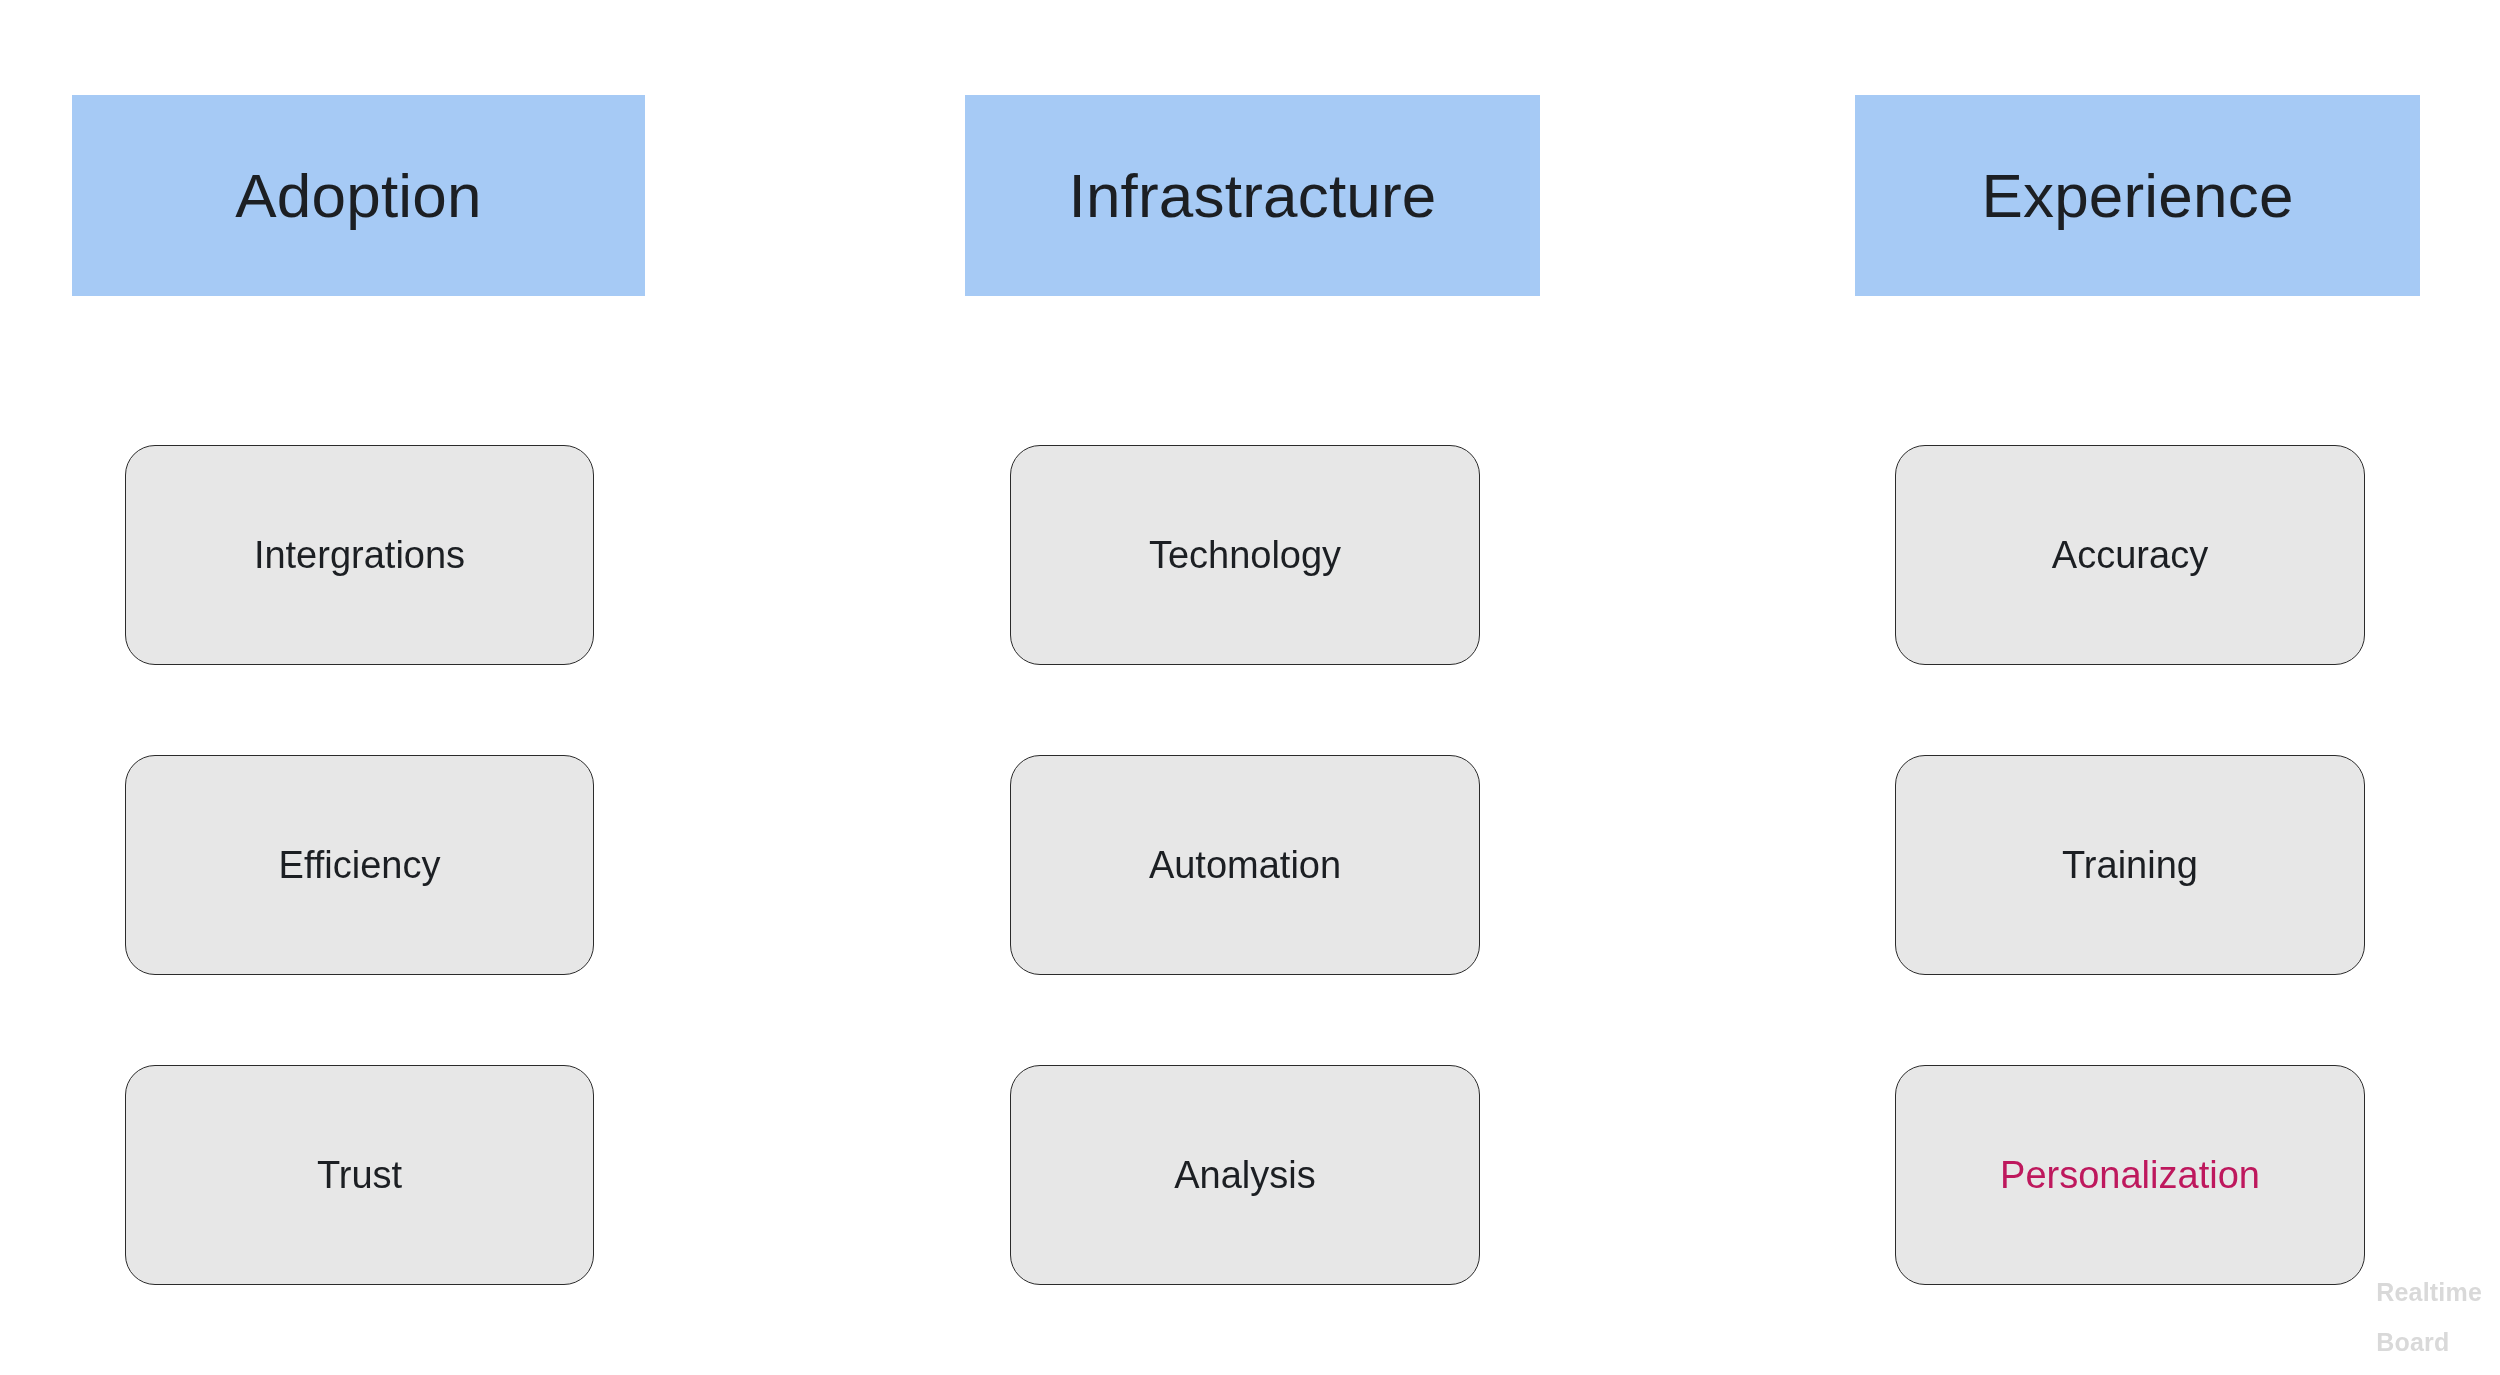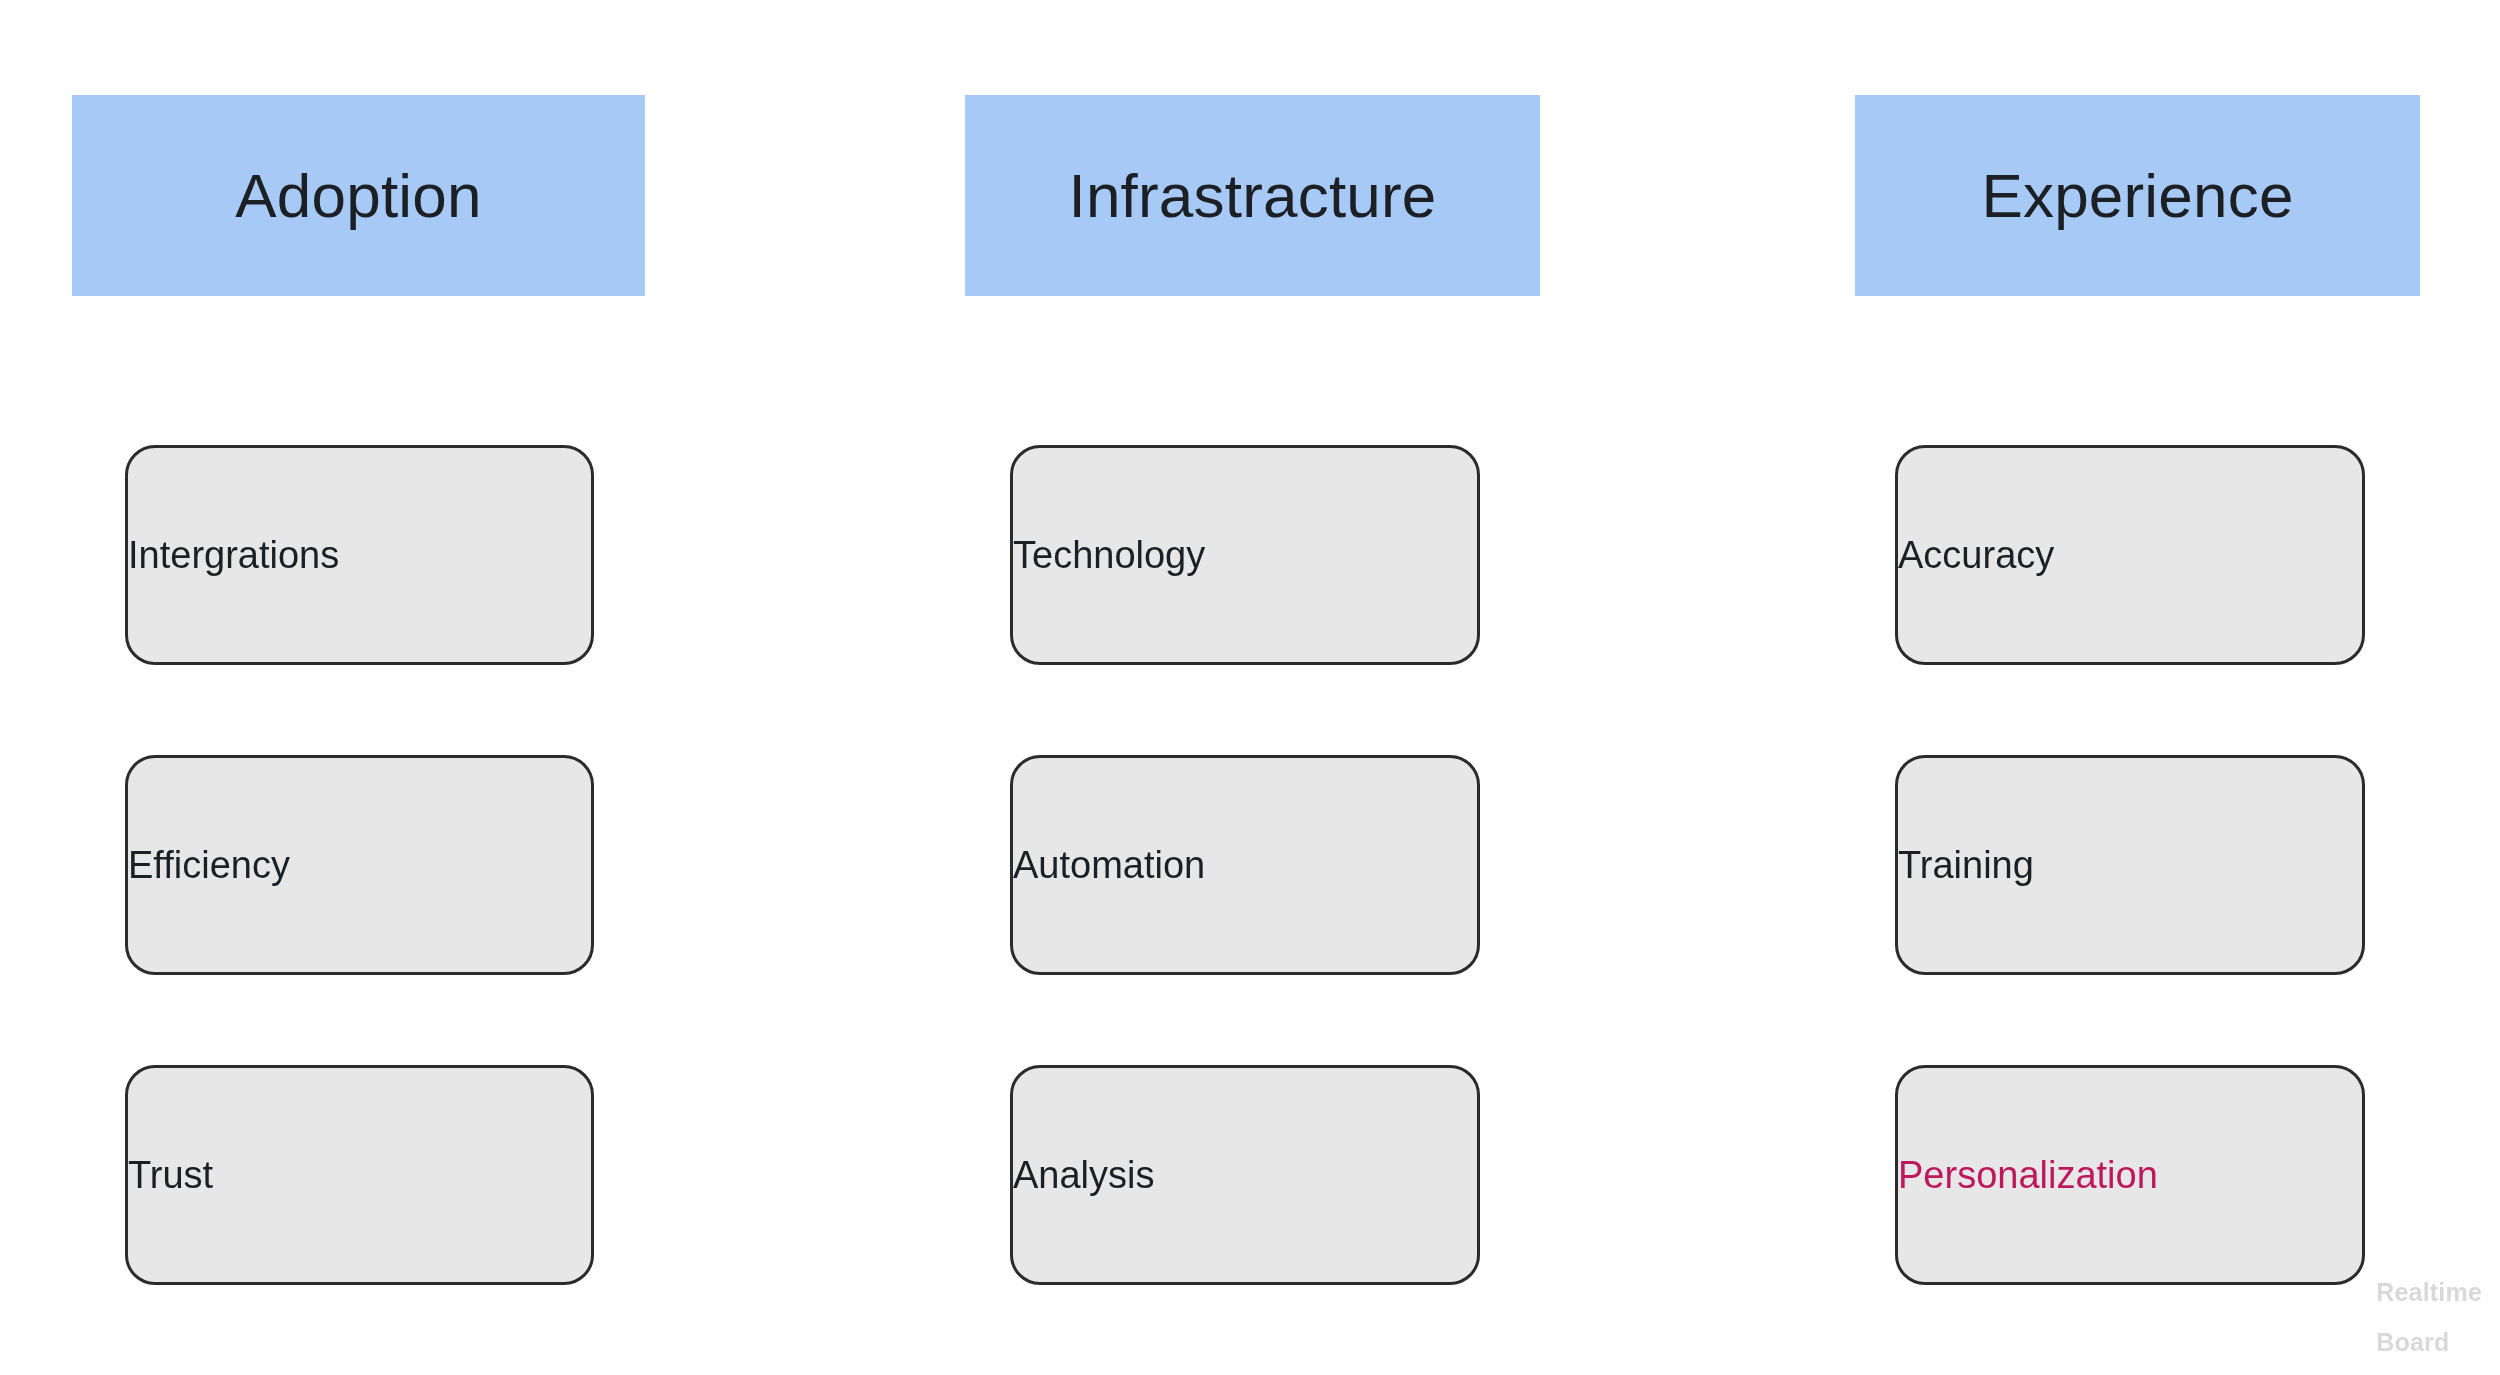--- a/index.html
+++ b/index.html
@@ -44,25 +44,25 @@
 
   #header-col-0 { left: 72px;   width: 573px; }
   #header-col-1 { left: 965px;  width: 575px; }
   #header-col-2 { left: 1855px; width: 565px; }
 
   
   .item-card {
     position: absolute;
     height: 220px;
     background: #e7e7e7;
-    border: 3px solid #7f1d1d;
+    border: 1px solid #7f1d1d;
     border-radius: 30px;
     display: flex;
     align-items: center;
-    justify-content: flex-start;
+    justify-content: center;
     box-sizing: border-box;
   }
   .item-card .item-label {
     font-size: 38px;
     line-height: 1;
     font-weight: 400;
     color: #1c1f23;
     text-align: center;
     white-space: nowrap;
   }

